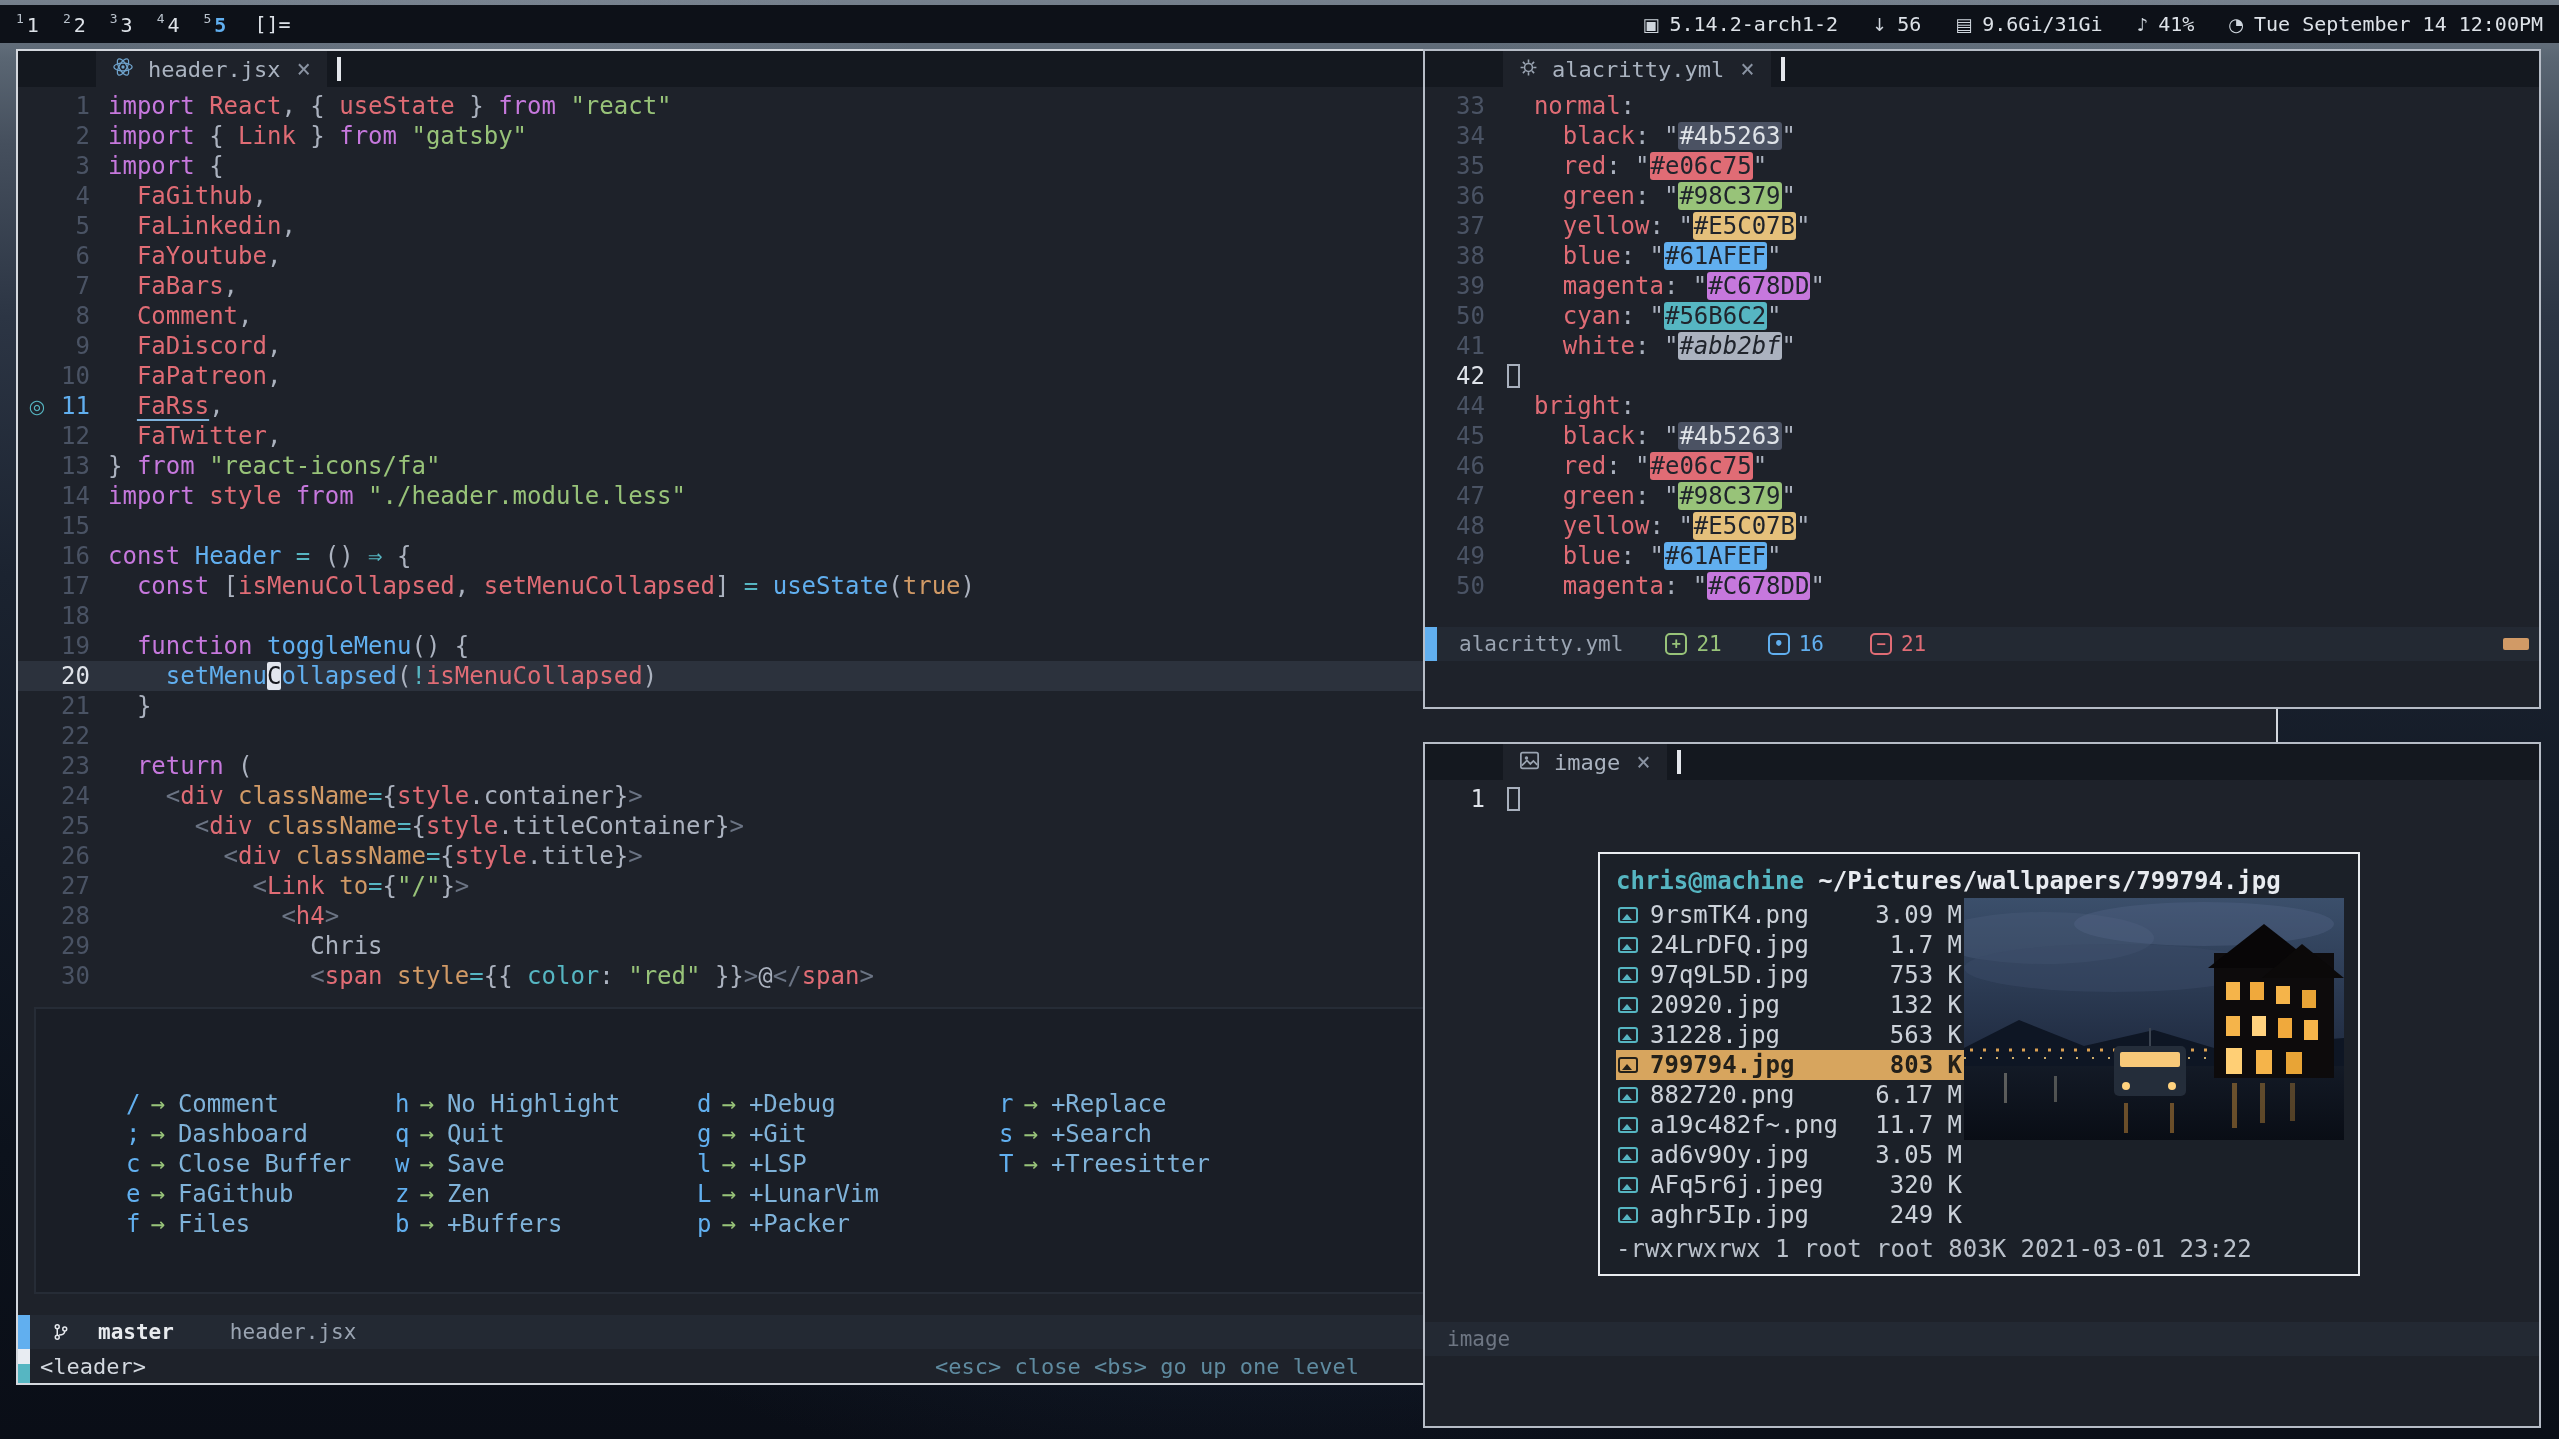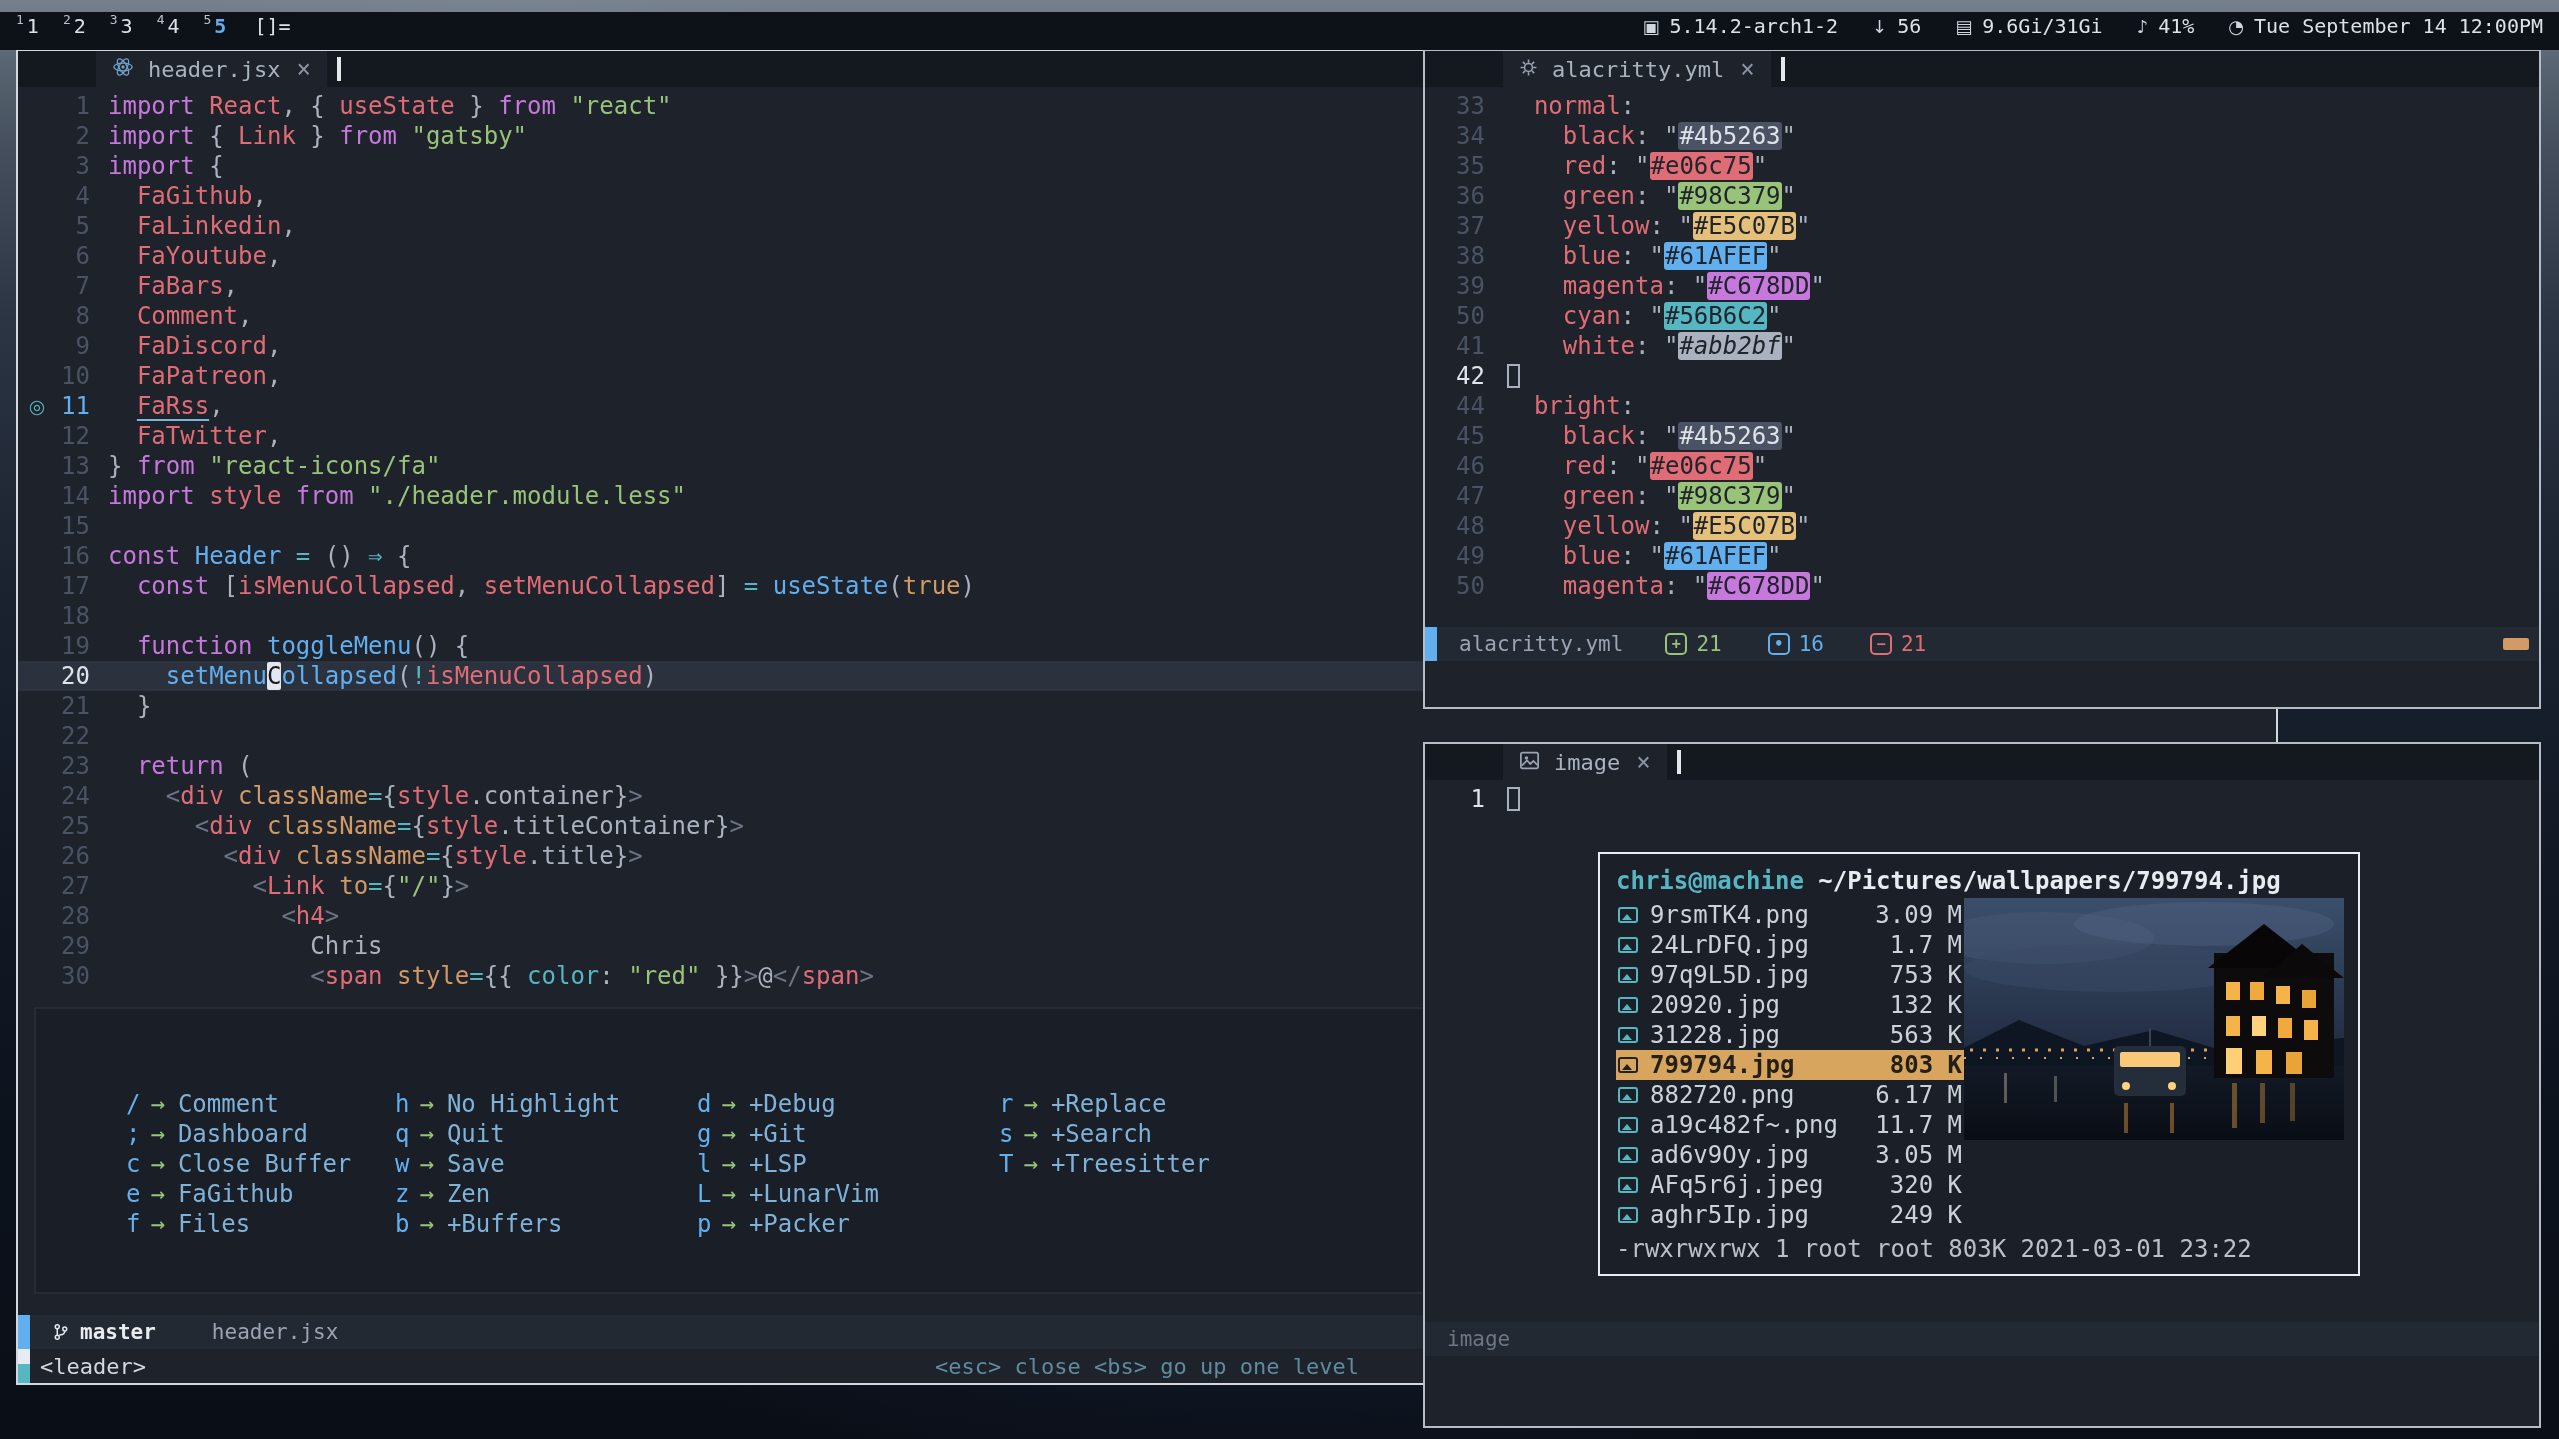--- a/index.html
+++ b/index.html
@@ -9,22 +9,22 @@
     background:linear-gradient(180deg,#76818d 0%,#5a6673 4%,#454f5d 10%,#2c3544 22%,#1b2330 40%,#121925 60%,#0c121c 80%,#0a0e17 100%);
     position:relative;
   }
   body::before{content:"";position:absolute;inset:0;pointer-events:none;
     background:
       radial-gradient(600px 200px at 20% 6%, rgba(150,160,175,.25), transparent 70%),
       radial-gradient(800px 260px at 75% 10%, rgba(120,135,155,.18), transparent 70%),
       radial-gradient(1000px 320px at 50% 88%, rgba(40,60,90,.28), transparent 70%);
   }
   
-  #topbar{position:absolute;left:0;top:12px;width:2559px;height:38px;background:#0d1118;
-    display:flex;align-items:flex-end;padding:12px 16px;font-size:20px;color:#dde2e8;z-index:5}
+  #topbar{position:absolute;left:0;top:5px;width:2559px;height:38px;background:#0d1118;
+    display:flex;align-items:center;padding:12px 16px;font-size:20px;color:#dde2e8;z-index:5}
   .tags{display:flex;gap:24px;align-items:baseline}
   .tag{cursor:default}
   .sup{font-size:13px;vertical-align:9px;margin-right:3px;color:#b9c2cc}
   .tag.active .tagnum{color:#61afef;font-weight:bold}
   .layout{margin-left:28px;color:#dde2e8}
   .bar-right{margin-left:auto;display:flex;gap:34px;align-items:center}
   .bar-item{display:flex;align-items:center}
   .bar-ico{font-family:"DejaVu Sans",sans-serif;margin-right:10px;font-size:18px;color:#cfd6dd}
   
   .window{position:absolute;background:#1e222a;border:2px solid #b6bcc6;display:flex;flex-direction:column;z-index:4}
@@ -63,21 +63,21 @@
   #wk-0{left:90px}#wk-1{left:359px}#wk-2{left:661px}#wk-3{left:963px}
   .wk-item{height:30px;display:flex;align-items:center}
   .wk-key{color:#61afef}
   .wk-arrow{color:#98c379;margin:0 13px 0 10px}
   .wk-label{color:#7fb2d9}
   
   .statusline{height:34px;background:#232933;display:flex;align-items:center;font-size:21px;color:#9aa4b2;flex:none}
   .sl-edge-blue{width:12px;height:34px;background:#61afef;flex:none}
   .sl-edge-orange{width:26px;height:12px;background:#d19a66;border-radius:2px;margin-right:10px;flex:none}
   .sl-branch-ico{margin-left:22px;display:flex;align-items:center}
-  .sl-branch{font-weight:bold;color:#e8ebef;margin-left:10px}
+  .sl-branch{font-weight:bold;color:#e8ebef;margin-left:28px}
   .sl-file{margin-left:56px;color:#9aa4b2}
   .sl-right{margin-left:auto;display:flex;align-items:center;gap:46px}
   .sl-diag{display:flex;align-items:center;gap:10px;color:#dfe3ea}
   .ico-circ{color:#61afef;font-family:"DejaVu Sans",sans-serif}
   .tree-ico{width:0;height:0;border-left:9px solid transparent;border-right:9px solid transparent;border-bottom:16px solid #98c379}
   .sl-lsp{display:flex;align-items:center;gap:10px;font-weight:bold;color:#d6dae0}
   .ico-lines{color:#8a93a2;font-family:"DejaVu Sans",sans-serif}
   .sl-ft{display:flex;align-items:center;gap:10px;color:#c3cad3}
   .cmdline{height:34px;display:flex;align-items:center;font-size:22px;position:relative;background:#1e222a;flex:none}
   .cmd-edge{width:12px;height:34px;background:linear-gradient(180deg,#e8ecf2 0 45%,#56b6c2 45% 100%);flex:none}

